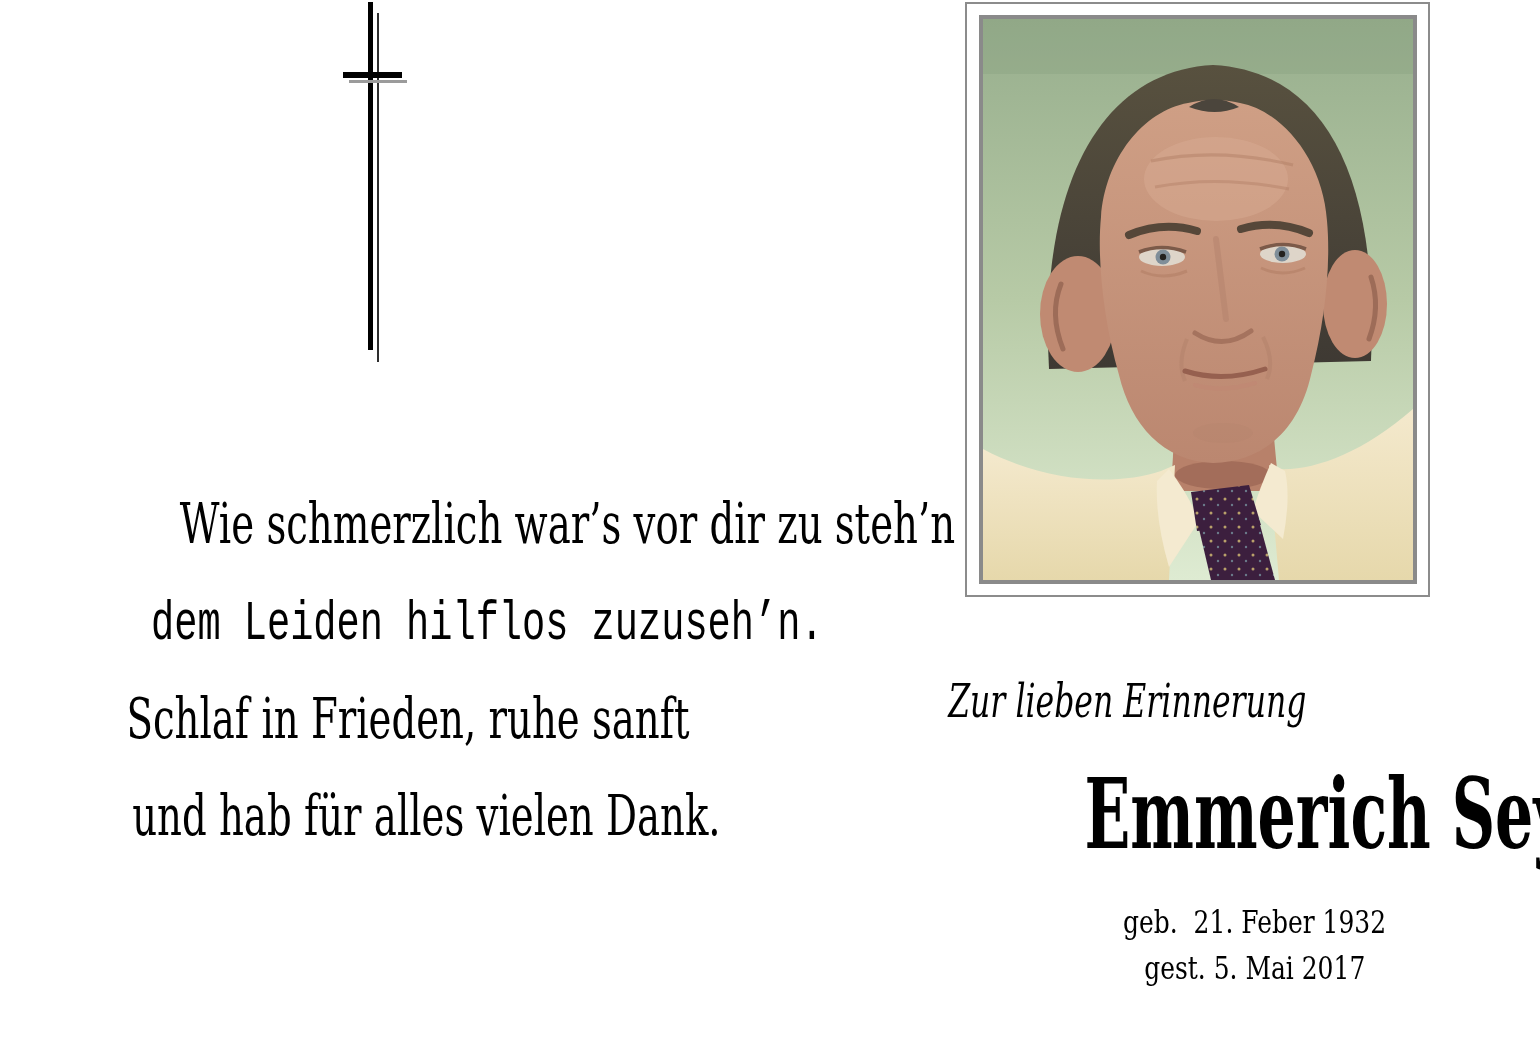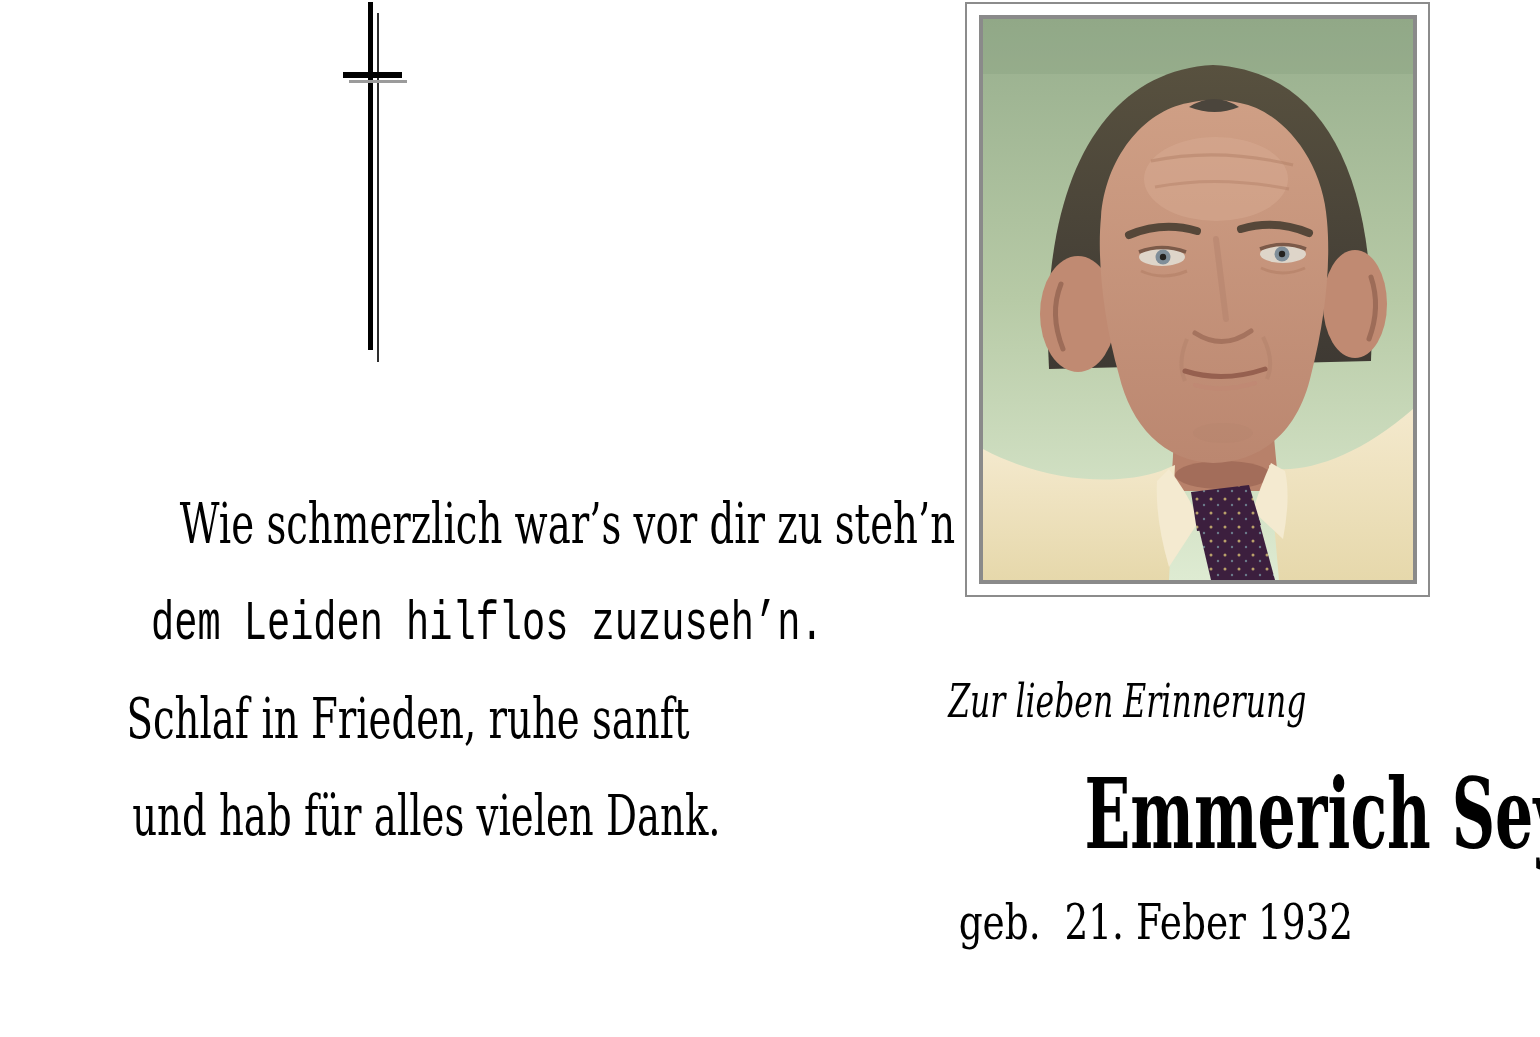--- a/index.html
+++ b/index.html
@@ -44,22 +44,22 @@
     left:860px;top:673px;width:520px;height:56px;line-height:56px;
     text-align:left;font-size:47px;white-space:nowrap;font-style:italic;
   }
   .sq-intro{transform:scaleX(0.67);}
   .name-line{
     left:877px;top:759px;width:640px;height:110px;line-height:110px;
     text-align:center;font-size:97px;font-weight:bold;white-space:nowrap;
   }
   .sq-name{transform:scaleX(0.62);}
   .dates-block{
-    left:889px;top:899px;width:520px;text-align:right;
-    font-size:48px;line-height:46px;white-space:nowrap;
+    left:995px;top:899px;width:520px;text-align:center;
+    font-size:32px;line-height:46px;white-space:nowrap;
   }
   .sq-date{transform:scaleX(0.78);}
 </style>
 </head>
 <body>
 
 <div>
 
   <div>
     <div class="abs cross-v-thick"></div>
@@ -167,16 +167,17 @@
 
   <div>
     <div class="abs intro-line">
       <span class="squeeze sq-intro">Zur lieben Erinnerung</span>
     </div>
     <div class="abs name-line">
       <span class="squeeze sq-name">Emmerich Seywerth</span>
     </div>
     <div class="abs dates-block">
       <div><span class="squeeze sq-date">geb.  21. Feber 1932</span></div>
+      <div><span class="squeeze sq-date">gest. 5. Mai 2017</span></div>
     </div>
   </div>
 
 </div>
 
 </body></html>

